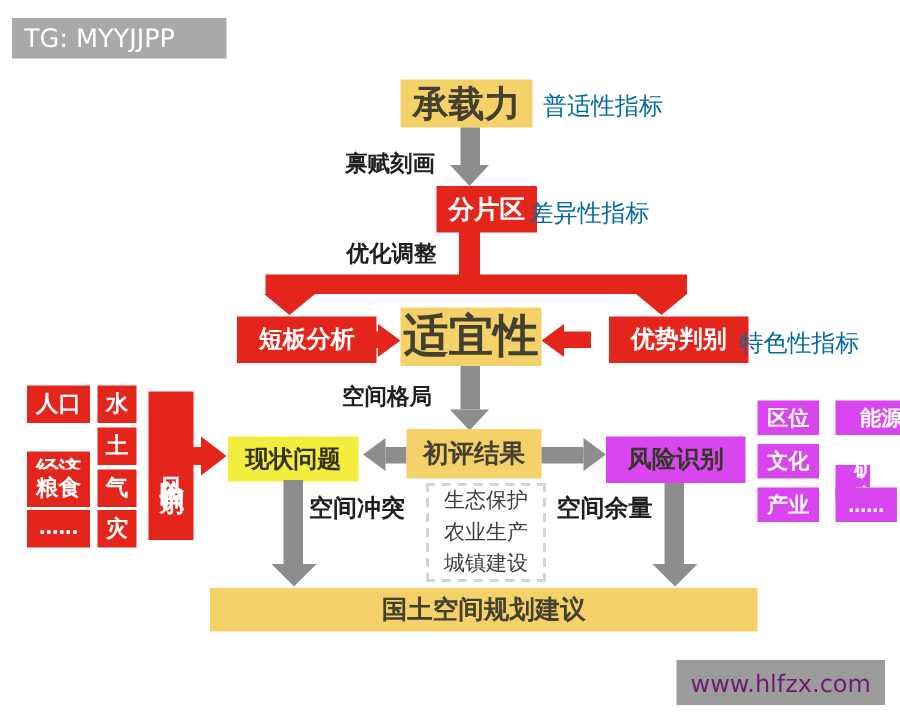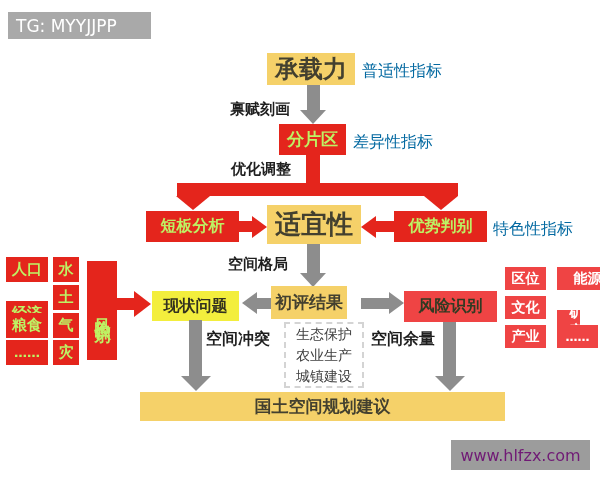--- a/index.html
+++ b/index.html
@@ -4,24 +4,24 @@
 <style>
   html,body{margin:0;padding:0;background:#fff;}
   #canvas{
     position:relative;width:600px;height:480px;background:#ffffff;overflow:hidden;
     font-family:"DejaVu Sans",sans-serif;
   }
   .box{
     position:absolute;display:flex;align-items:center;justify-content:center;
     font-weight:bold;text-align:center;box-sizing:border-box;
   }
-  .red{background:#e4251c;color:#bef264;}
+  .red{background:#e4251c;color:#ffffff;margin-left:12px;}
   .yellow{background:#f5d169;color:#43402f;}
   .byellow{background:#f3ee3d;color:#33321f;}
-  .green{background:#ef4444;}
+  .green{background:#d946ef;}
   .green-white{color:#ffffff;}
   .green-dark{color:#2f3a22;}
   .lbl{position:absolute;font-weight:bold;color:#1f1f1f;white-space:nowrap;}
   .blue-lbl{position:absolute;font-weight:normal;color:#0369a1;white-space:nowrap;font-size:16px;}
   .shaft{position:absolute;}
   .gray-fill{background:#8d8d8d;}
   .red-fill{background:#e4251c;}
   .tri{position:absolute;width:0;height:0;}
   .tri-down-gray{border-left:13px solid transparent;border-right:13px solid transparent;border-top:14px solid #8d8d8d;}
   .tri-down-gray-lg{border-left:15px solid transparent;border-right:15px solid transparent;border-top:15px solid #8d8d8d;}
@@ -68,21 +68,21 @@
   <div class="lbl" style="left:231px;top:160px;font-size:15px;">优化调整</div>
   <div class="shaft red-fill" style="left:306px;top:154px;width:14px;height:31px;"></div>
   <div class="shaft red-fill" style="left:177px;top:183px;width:281px;height:13px;"></div>
   <div class="tri tri-down-red" style="left:176px;top:196px;"></div>
   <div class="tri tri-down-red" style="left:424px;top:196px;"></div>
 
   <div class="box red" style="left:146px;top:211px;width:93px;height:31px;font-size:16px;">短板分析</div>
   <div class="shaft red-fill" style="left:239px;top:221px;width:14px;height:11px;"></div>
   <div class="tri tri-right-red" style="left:252px;top:216px;"></div>
 
-  <div class="box yellow" style="left:267px;top:205px;width:94px;height:39px;font-size:26px;">适宜性</div>
+  <div class="box yellow" style="left:267px;top:205px;width:94px;height:39px;font-size:30px;">适宜性</div>
 
   <div class="tri tri-left-red" style="left:361px;top:216px;"></div>
   <div class="shaft red-fill" style="left:376px;top:221px;width:18px;height:11px;"></div>
 
   <div class="box red" style="left:394px;top:211px;width:93px;height:31px;font-size:16px;">优势判别</div>
   <div class="blue-lbl" style="left:493px;top:219px;">特色性指标</div>
 
   <div class="lbl" style="left:228px;top:255px;font-size:15px;">空间格局</div>
   <div class="shaft gray-fill" style="left:307px;top:244px;width:13px;height:29px;"></div>
   <div class="tri tri-down-gray" style="left:300px;top:273px;"></div>
@@ -100,21 +100,21 @@
   <div class="box red vert" style="left:87px;top:261px;width:30px;height:99px;font-size:16px;">风险识别</div>
 
   <div class="shaft red-fill" style="left:117px;top:298px;width:17px;height:12px;"></div>
   <div class="tri tri-right-red-lg" style="left:134px;top:291px;"></div>
 
   <div class="box byellow" style="left:152px;top:291px;width:87px;height:30px;font-size:16px;">现状问题</div>
 
   <div class="tri tri-left-gray" style="left:242px;top:292px;"></div>
   <div class="shaft gray-fill" style="left:257px;top:298px;width:14px;height:11px;"></div>
 
-  <div class="box yellow" style="left:271px;top:286px;width:76px;height:33px;font-size:17px;">初评结果</div>
+  <div class="box yellow" style="left:271px;top:286px;width:90px;height:33px;font-size:17px;">初评结果</div>
 
   <div class="shaft gray-fill" style="left:361px;top:298px;width:28px;height:11px;"></div>
   <div class="tri tri-right-gray" style="left:389px;top:292px;"></div>
 
   <div class="box green green-dark" style="left:404px;top:291px;width:93px;height:31px;font-size:16px;">风险识别</div>
 
   <div class="box green green-white" style="left:505px;top:267px;width:41px;height:23px;font-size:14px;">区位</div>
   <div class="box green green-white" style="left:505px;top:296px;width:41px;height:23px;font-size:14px;">文化</div>
   <div class="box green green-white" style="left:505px;top:325px;width:41px;height:23px;font-size:14px;">产业</div>
 

